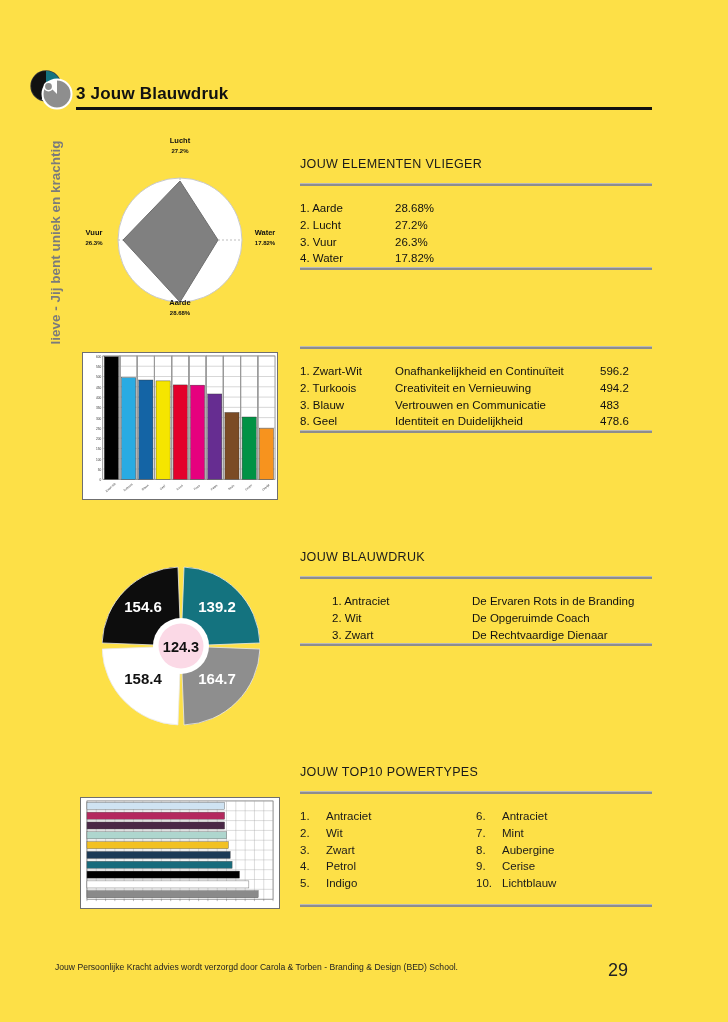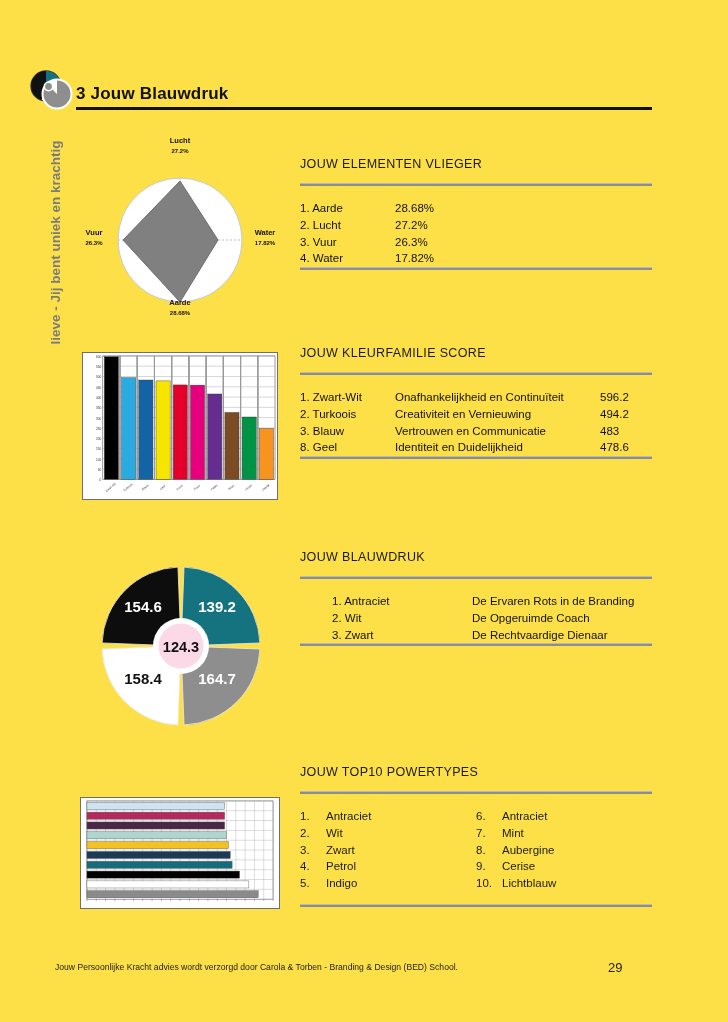--- a/index.html
+++ b/index.html
@@ -165,21 +165,21 @@
     position: absolute;
     left: 55px;
     top: 962px;
     font-size: 8.6px;
     color: #222;
   }
   .footer-page {
     position: absolute;
     left: 608px;
     top: 960px;
-    font-size: 13px;
+    font-size: 18px;
     color: #222;
   }
 </style>
 </head>
 <body>
 
 <div class="page">
 
   <div class="logo">
     <svg viewBox="0 0 46 42" width="46" height="42">
@@ -486,21 +486,20 @@
       </div>
       <div class="row">
         <span class="c-rank">4. Water</span>
         <span class="c-val">17.82%</span>
       </div>
     </div>
     <div class="rule"></div>
   </div>
 
   <div class="section" style="top:346px;">
-    <h2>JOUW KLEURFAMILIE SCORE</h2>
     <div class="rule"></div>
     <div class="rows">
       <div class="row">
         <span class="c-rank">1. Zwart-Wit</span>
         <span class="c-desc">Onafhankelijkheid en Continuïteit</span>
         <span class="c-val">596.2</span>
       </div>
       <div class="row">
         <span class="c-rank">2. Turkoois</span>
         <span class="c-desc">Creativiteit en Vernieuwing</span>

